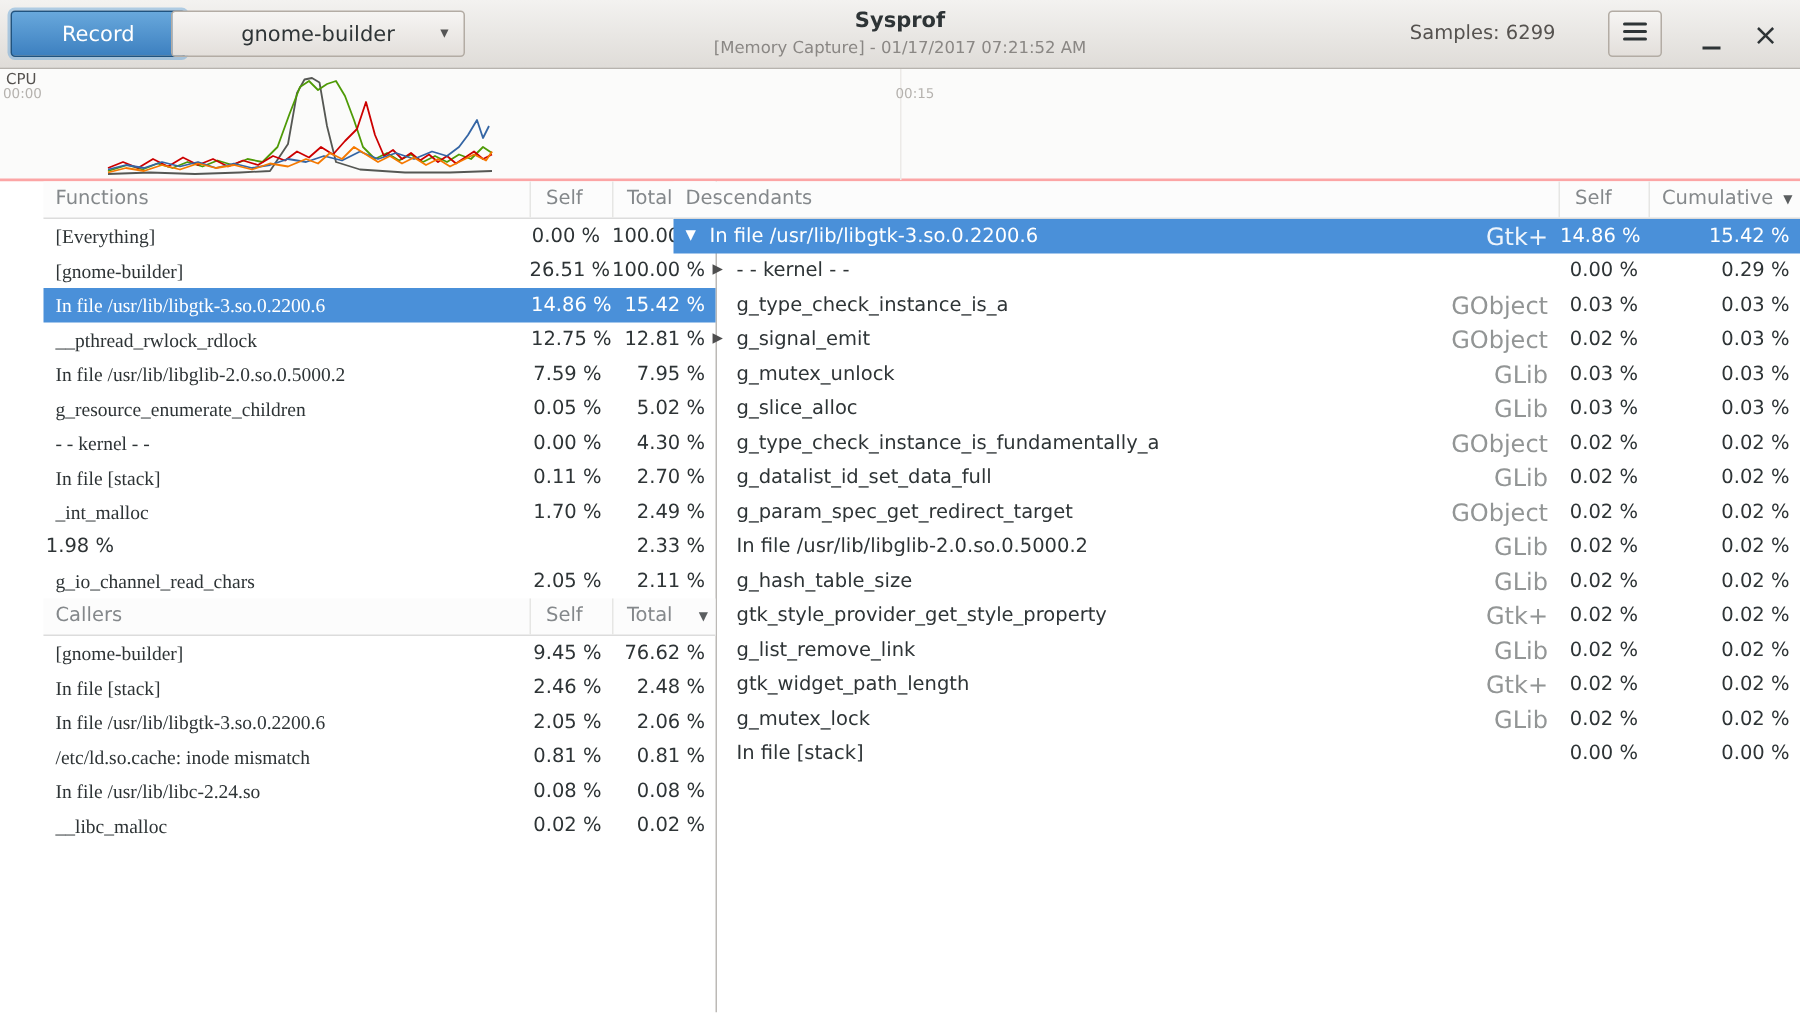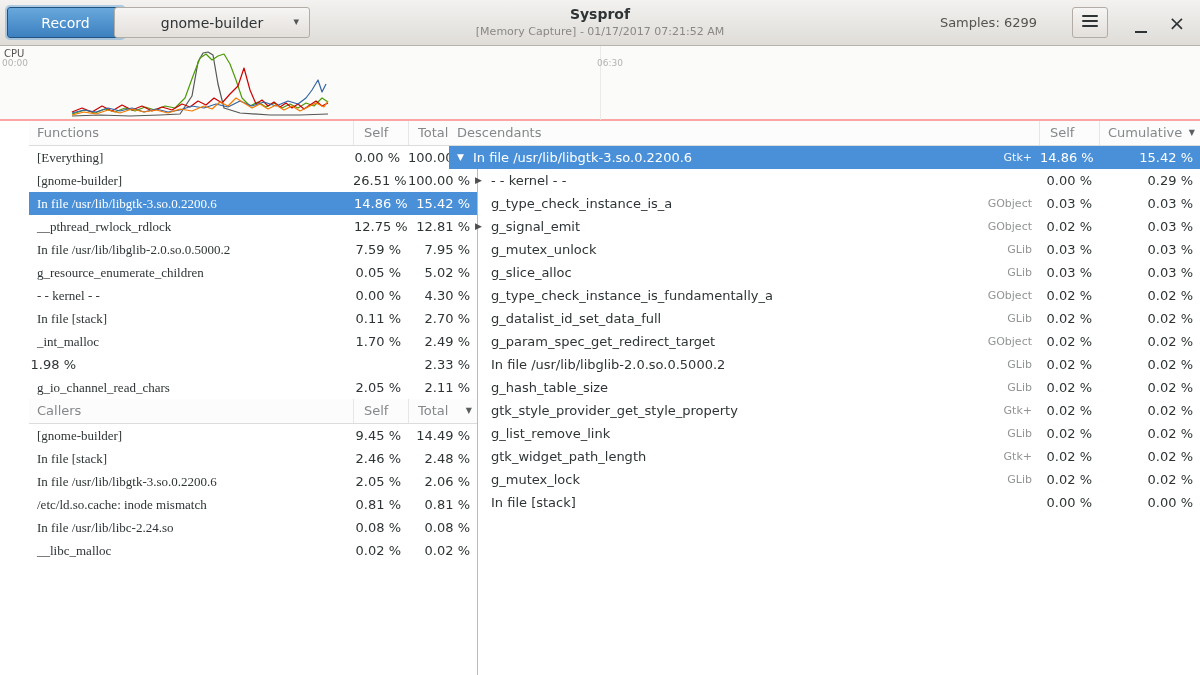--- a/index.html
+++ b/index.html
@@ -70,21 +70,21 @@
   .row { display:flex; height:23px; line-height:23px; white-space:nowrap; }
   .row.selected { background:#4a90d9; color:#fff; }
   .row .name  { width:325px; padding-left:8px; overflow:hidden;font-family:Liberation Serif, serif; }
   .row .self  { width:55px; padding-right:8px; text-align:right; }
   .row .total { flex:1; padding-right:7px; text-align:right; }
   .drow { display:flex; height:23px; line-height:23px; white-space:nowrap; }
   .drow.selected { background:#4a90d9; color:#fff; }
   .d-name { flex:1; display:flex; align-items:center; padding-left:8px; overflow:hidden; }
   .exp { display:inline-block; width:16px; font-size:9px; color:#4e4e4e; text-align:left; }
   .drow.selected .exp { color:#fff; }
-  .lib { margin-left:auto; padding-right:8px; color:#929595; font-size:11px;text-align:center; }
+  .lib { margin-left:auto; padding-right:8px; color:#929595; font-size:16px;text-align:center; }
   .drow.selected .lib { color:rgba(255,255,255,.9); }
   .d-self { width:60px; padding-right:8px; text-align:right; }
   .d-cum  { width:100px; padding-right:7px; text-align:right; }
 </style>
 </head>
 <body>
 
 <div class="headerbar">
   <button class="record-btn">Record</button>
   <button class="process-btn">
@@ -111,21 +111,21 @@
   <div class="cpu-grid"></div>
   <svg id="cpu-svg" width="1200" height="74">
       <polyline points="72,70 100,69 130,70 160,69 180,68 192,50 198,16 203,7 208,6 213,9 218,38 224,62 240,67 270,69 300,69 328,68" fill="none" stroke="#555753" stroke-width="1.2" stroke-linejoin="round"></polyline>
       <polyline points="72,68 85,64 95,67 105,63 115,66 125,62 135,65 145,61 155,64 165,60 175,62 185,52 193,30 200,12 206,8 212,14 218,10 224,8 230,18 236,34 242,52 250,60 258,56 266,61 274,57 282,62 290,58 298,62 306,57 314,60 322,52 328,56" fill="none" stroke="#4e9a06" stroke-width="1.2" stroke-linejoin="round"></polyline>
       <polyline points="72,66 82,62 92,66 102,60 112,65 122,59 132,64 142,60 152,65 162,61 172,64 182,58 190,61 198,55 206,59 214,52 222,57 230,48 238,40 244,22 250,44 256,58 262,54 268,60 274,56 280,61 286,57 292,62 298,58 304,63 310,59 316,55 322,60 328,57" fill="none" stroke="#cc0000" stroke-width="1.2" stroke-linejoin="round"></polyline>
       <polyline points="72,67 84,64 96,66 108,62 120,65 132,62 144,66 156,63 168,66 180,64 192,60 204,62 216,58 228,61 240,55 252,60 264,56 276,60 288,55 298,58 306,52 312,44 318,34 322,46 326,38" fill="none" stroke="#3465a4" stroke-width="1.2" stroke-linejoin="round"></polyline>
       <polyline points="72,69 84,66 96,68 108,64 120,67 132,63 144,66 156,64 168,67 180,63 192,65 204,60 212,63 220,56 228,60 236,52 244,57 252,62 260,58 268,63 276,59 284,64 292,60 300,65 308,61 316,57 324,61 328,55" fill="none" stroke="#f57900" stroke-width="1.2" stroke-linejoin="round"></polyline>
     </svg>
   <span class="cpu-label">CPU</span>
   <span class="cpu-t0">00:00</span>
-  <span class="cpu-t30">06:30</span>
+  <span class="cpu-t30">00:15</span>
 </div>
 
 <div class="main">
 
   <div class="left-pane">
     <div class="thead">
       <div class="h-name">Functions</div>
       <div class="h-selfL">Self</div>
       <div class="h-totL">
         <span>Total</span>
@@ -194,21 +194,21 @@
       <div class="h-selfL">Self</div>
       <div class="h-totL">
         <span>Total</span>
         <span class="sort">▼</span>
       </div>
     </div>
     <div id="callers-rows">
         <div class="row">
           <span class="name">[gnome-builder]</span>
           <span class="self">9.45 %</span>
-          <span class="total">14.49 %</span>
+          <span class="total">76.62 %</span>
         </div>
         <div class="row">
           <span class="name">In file [stack]</span>
           <span class="self">2.46 %</span>
           <span class="total">2.48 %</span>
         </div>
         <div class="row">
           <span class="name">In file /usr/lib/libgtk-3.so.0.2200.6</span>
           <span class="self">2.05 %</span>
           <span class="total">2.06 %</span>

